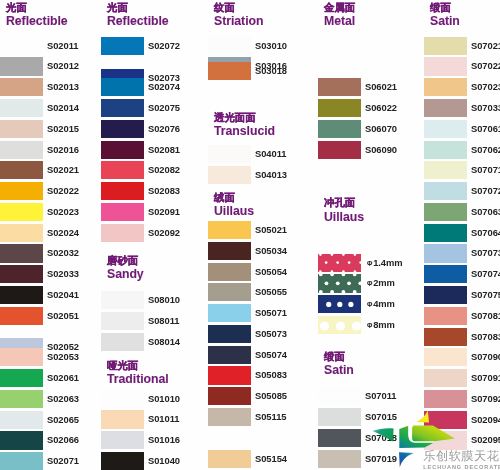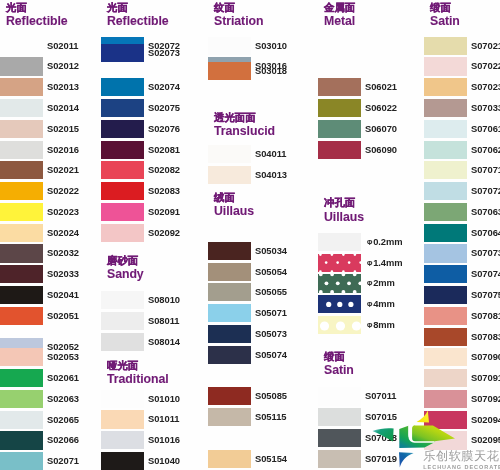--- a/index.html
+++ b/index.html
@@ -123,21 +123,21 @@
 </div>
 <div class="col" style="left:101px">
 <div class="sec-hdr" style="top:1px">
         <div class="cjk">光面</div>
         <div class="lat">Reflectible</div>
       </div>
 <div class="row" style="top:36.6px">
         <div class="sw" style="background-color: rgb(5, 118, 184);"></div>
         <div class="lbl">S02072</div>
       </div>
-<div class="row" style="top:44px">
+<div class="row" style="top:69px">
         <div class="sw" style="background-color: rgb(26, 50, 135);"></div>
         <div class="lbl">S02073</div>
       </div>
 <div class="row" style="top:78.2px">
         <div class="sw" style="background-color: rgb(0, 115, 172);"></div>
         <div class="lbl">S02074</div>
       </div>
 <div class="row" style="top:98.9px">
         <div class="sw" style="background-color: rgb(28, 66, 131);"></div>
         <div class="lbl">S02075</div>
@@ -229,20 +229,24 @@
         <div class="lbl">S04011</div>
       </div>
 <div class="row" style="top:165.5px">
         <div class="sw" style="background-color: rgb(247, 234, 220);"></div>
         <div class="lbl">S04013</div>
       </div>
 <div class="sec-hdr" style="top:190.5px">
         <div class="cjk">绒面</div>
         <div class="lat">Uillaus</div>
       </div>
+<div class="row" style="top:220.9px">
+        <div class="sw" style="background-color: rgb(249, 199, 79);"></div>
+        <div class="lbl">S05021</div>
+      </div>
 <div class="row" style="top:241.7px">
         <div class="sw" style="background-color: rgb(74, 36, 32);"></div>
         <div class="lbl">S05034</div>
       </div>
 <div class="row" style="top:262.5px">
         <div class="sw" style="background-color: rgb(163, 144, 122);"></div>
         <div class="lbl">S05054</div>
       </div>
 <div class="row" style="top:283.2px">
         <div class="sw" style="background-color: rgb(163, 158, 142);"></div>
@@ -252,20 +256,24 @@
         <div class="sw" style="background-color: rgb(139, 208, 234);"></div>
         <div class="lbl">S05071</div>
       </div>
 <div class="row" style="top:324.8px">
         <div class="sw" style="background-color: rgb(28, 47, 83);"></div>
         <div class="lbl">S05073</div>
       </div>
 <div class="row" style="top:345.6px">
         <div class="sw" style="background-color: rgb(44, 48, 73);"></div>
         <div class="lbl">S05074</div>
+      </div>
+<div class="row" style="top:366.4px">
+        <div class="sw" style="background-color: rgb(224, 33, 39);"></div>
+        <div class="lbl">S05083</div>
       </div>
 <div class="row" style="top:387.1px">
         <div class="sw" style="background-color: rgb(142, 42, 33);"></div>
         <div class="lbl">S05085</div>
       </div>
 <div class="row" style="top:407.9px">
         <div class="sw" style="background-color: rgb(197, 184, 168);"></div>
         <div class="lbl">S05115</div>
       </div>
 <div class="row" style="top:449.5px">
@@ -290,24 +298,20 @@
         <div class="sw" style="background-color: rgb(94, 140, 119);"></div>
         <div class="lbl">S06070</div>
       </div>
 <div class="row" style="top:140.5px">
         <div class="sw" style="background-color: rgb(165, 46, 71);"></div>
         <div class="lbl">S06090</div>
       </div>
 <div class="sec-hdr" style="top:196.3px">
         <div class="cjk">冲孔面</div>
         <div class="lat">Uillaus</div>
-      </div>
-<div class="row" style="top:232.8px">
-        <div class="sw" style="background-color: rgb(242, 242, 242);"></div>
-        <div class="lbl dia"><span class="sym">Φ</span><span class="num">0.2mm</span></div>
       </div>
 <div class="row" style="top:253.6px">
         <div class="sw" style="background-color: rgb(217, 58, 94);">
           <svg class="perf" viewBox="0 0 42.6 18.2">
             <g fill="#ffffff">
               <circle cx="2.4" cy="0.6" r="1.3"></circle>
               <circle cx="13.9" cy="0.6" r="1.3"></circle>
               <circle cx="25.4" cy="0.6" r="1.3"></circle>
               <circle cx="36.9" cy="0.6" r="1.3"></circle>
               <circle cx="8.15" cy="8.6" r="1.3"></circle>

